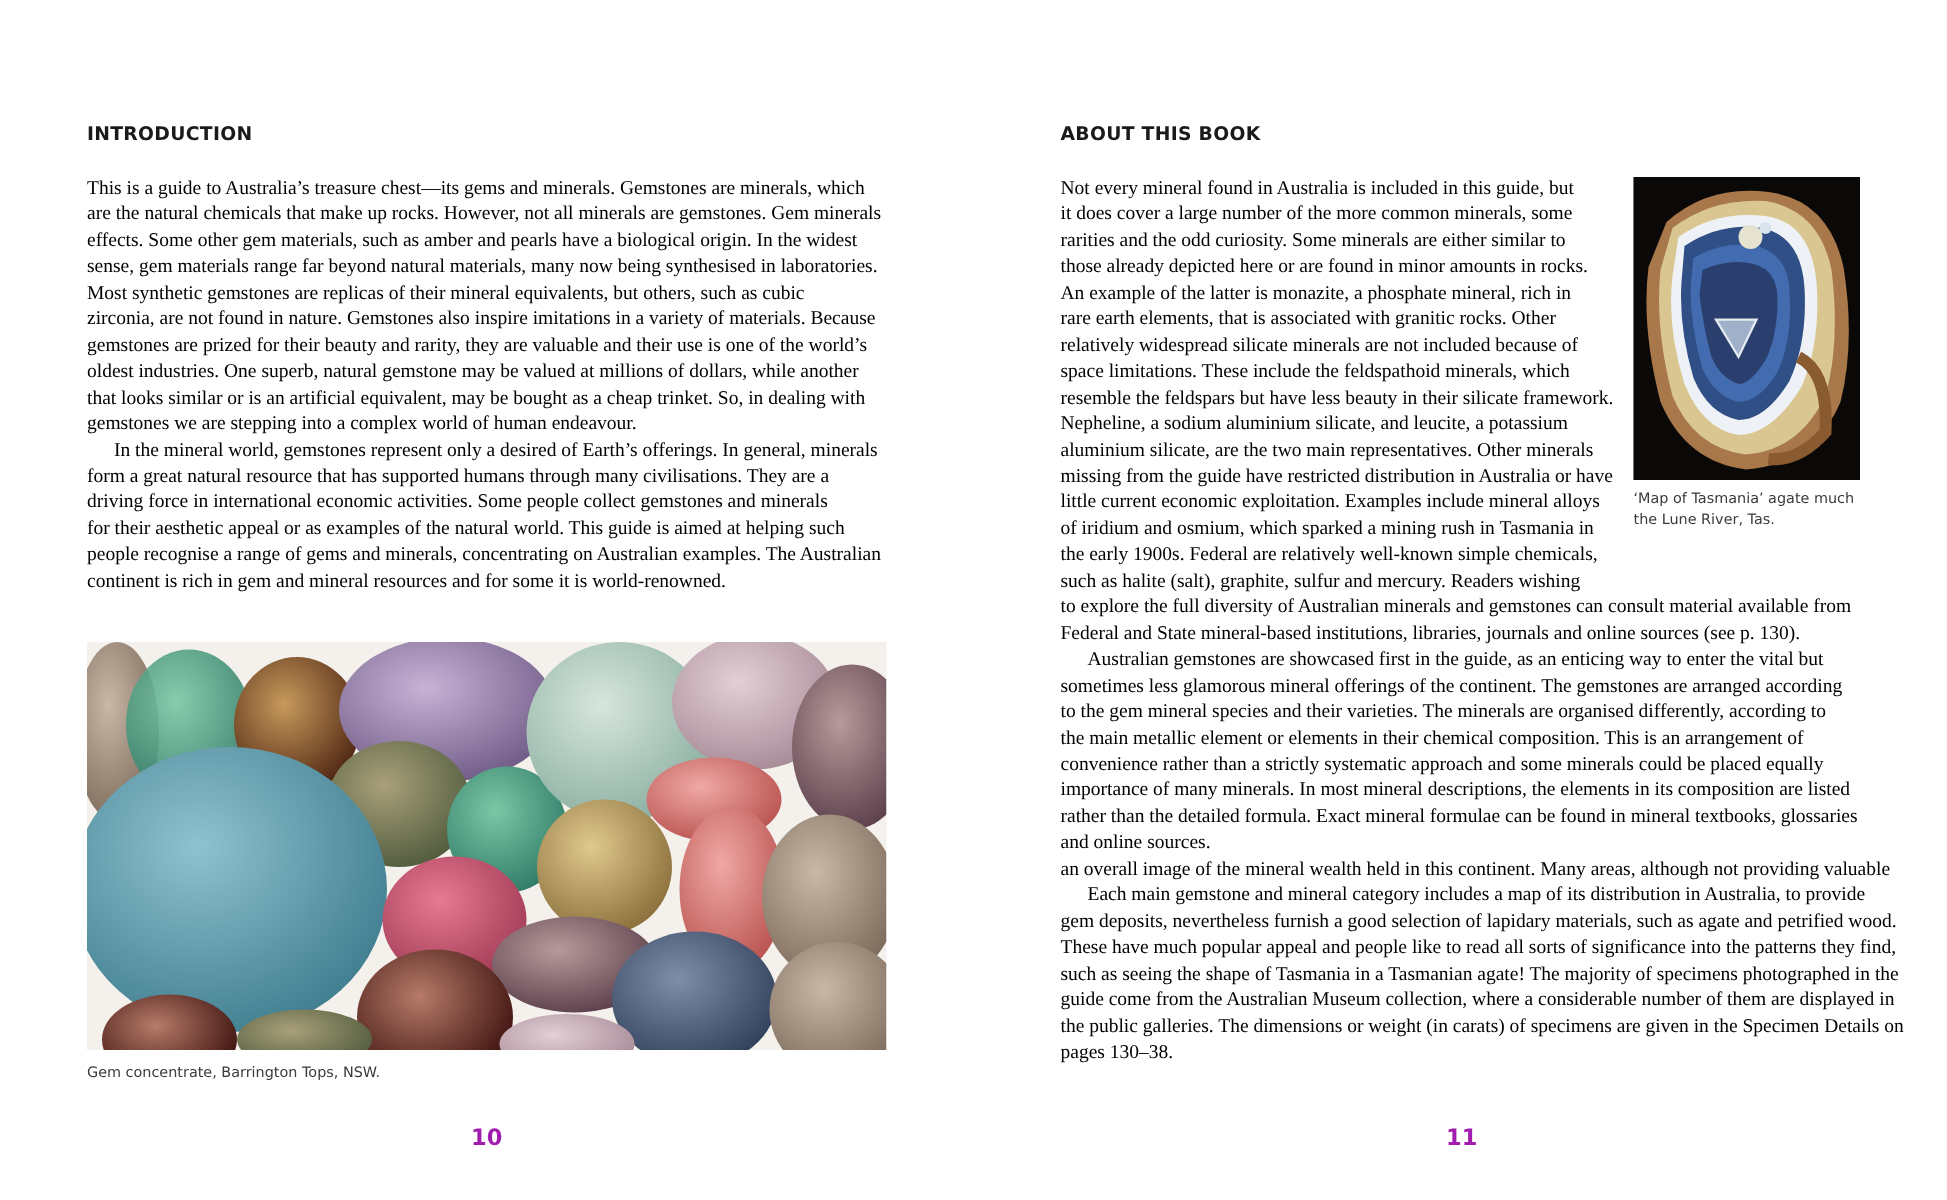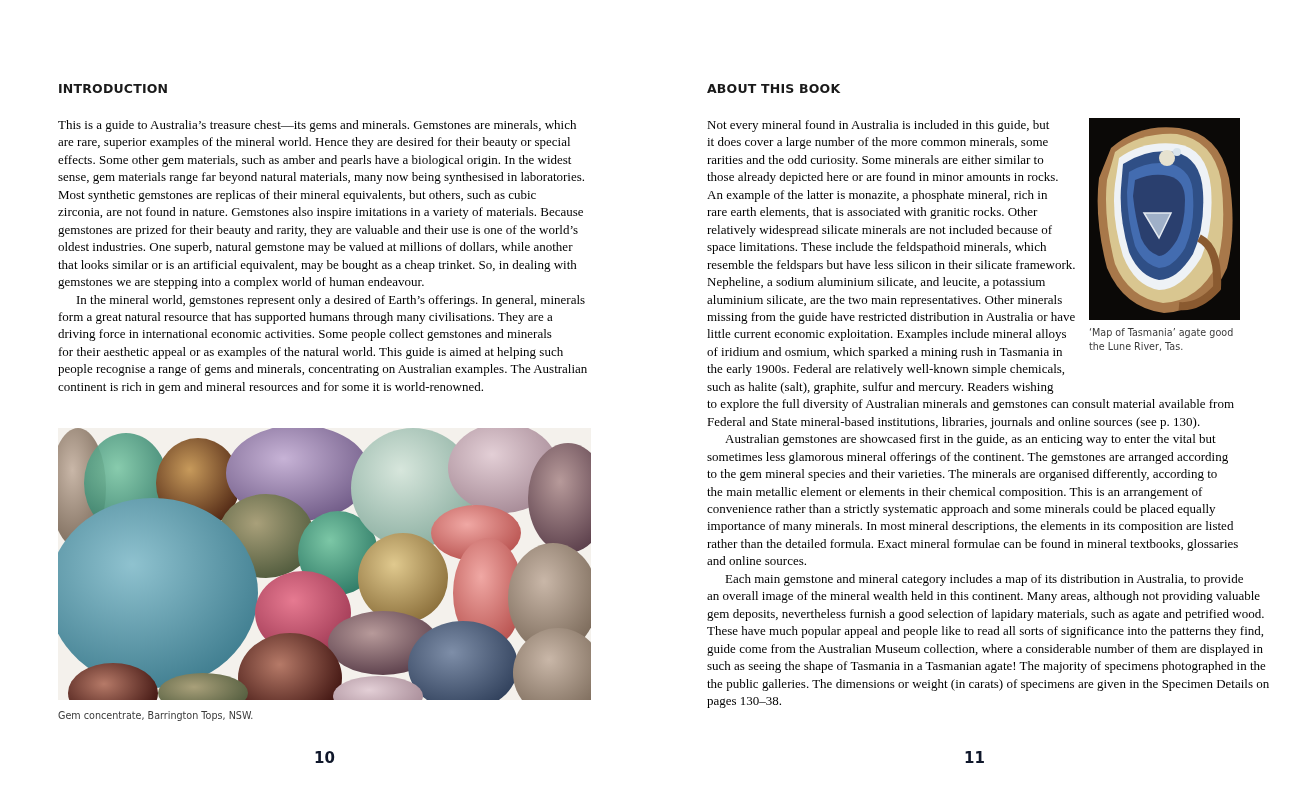--- a/index.html
+++ b/index.html
@@ -5,34 +5,34 @@
   html, body { margin:0; padding:0; background:#ffffff; }
   body { width:1298px; height:800px; position:relative; overflow:hidden; font-family:"Liberation Serif", serif; color:#3a3a3a; }
   .page { position:absolute; top:0; height:800px; }
   .page-left { left:0; width:649px; }
   .page-right { left:649px; width:649px; }
   .heading { position:absolute; font-family:"DejaVu Sans", sans-serif; font-weight:bold; font-size:12.5px; letter-spacing:0.2px; color:#1a1a1a; }
   .body-text { position:absolute; font-size:13px; line-height:17.45px; color:#000000; white-space:nowrap; }
   .line { display:block; }
   .indent { padding-left:18px; }
   .caption { position:absolute; font-family:"DejaVu Sans", sans-serif; font-size:9.6px; line-height:14px; color:#3a3a3a; }
-  .page-num { position:absolute; font-family:"DejaVu Sans", sans-serif; font-weight:bold; font-size:15px; color:#0f172a; }
+  .page-num { position:absolute; font-family:"DejaVu Sans", sans-serif; font-weight:bold; font-size:15px; color:#a21caf; }
   .photo { position:absolute; overflow:hidden; }
   .gems { left:58px; top:428px; width:533px; height:272px; background:#f2f0ee; }
   .agate { left:440px; top:118px; width:151px; height:202px; background:#0c0a08; }
 </style>
 </head>
 <body>
 
 <div class="page page-left">
   <div class="heading" style="left:58px; top:81px;">INTRODUCTION</div>
 
   <div class="body-text" style="left:58px; top:116px;">
     <span class="line">This is a guide to Australia’s treasure chest—its gems and minerals. Gemstones are minerals, which</span>
-    <span class="line">are rare, superior examples of the mineral world. Hence they are desired for their beauty or special</span>
+    <span class="line">are the natural chemicals that make up rocks. However, not all minerals are gemstones. Gem minerals</span>
     <span class="line">effects. Some other gem materials, such as amber and pearls have a biological origin. In the widest</span>
     <span class="line">sense, gem materials range far beyond natural materials, many now being synthesised in laboratories.</span>
     <span class="line">Most synthetic gemstones are replicas of their mineral equivalents, but others, such as cubic</span>
     <span class="line">zirconia, are not found in nature. Gemstones also inspire imitations in a variety of materials. Because</span>
     <span class="line">gemstones are prized for their beauty and rarity, they are valuable and their use is one of the world’s</span>
     <span class="line">oldest industries. One superb, natural gemstone may be valued at millions of dollars, while another</span>
     <span class="line">that looks similar or is an artificial equivalent, may be bought as a cheap trinket. So, in dealing with</span>
     <span class="line">gemstones we are stepping into a complex world of human endeavour.</span>
     <span class="line indent">In the mineral world, gemstones represent only a desired of Earth’s offerings. In general, minerals</span>
     <span class="line">form a great natural resource that has supported humans through many civilisations. They are a</span>
@@ -138,44 +138,44 @@
 
   <div class="body-text" style="left:58px; top:116px;">
     <span class="line">Not every mineral found in Australia is included in this guide, but</span>
     <span class="line">it does cover a large number of the more common minerals, some</span>
     <span class="line">rarities and the odd curiosity. Some minerals are either similar to</span>
     <span class="line">those already depicted here or are found in minor amounts in rocks.</span>
     <span class="line">An example of the latter is monazite, a phosphate mineral, rich in</span>
     <span class="line">rare earth elements, that is associated with granitic rocks. Other</span>
     <span class="line">relatively widespread silicate minerals are not included because of</span>
     <span class="line">space limitations. These include the feldspathoid minerals, which</span>
-    <span class="line">resemble the feldspars but have less silicon in their silicate framework.</span>
+    <span class="line">resemble the feldspars but have less beauty in their silicate framework.</span>
     <span class="line">Nepheline, a sodium aluminium silicate, and leucite, a potassium</span>
     <span class="line">aluminium silicate, are the two main representatives. Other minerals</span>
     <span class="line">missing from the guide have restricted distribution in Australia or have</span>
     <span class="line">little current economic exploitation. Examples include mineral alloys</span>
     <span class="line">of iridium and osmium, which sparked a mining rush in Tasmania in</span>
     <span class="line">the early 1900s. Federal are relatively well-known simple chemicals,</span>
     <span class="line">such as halite (salt), graphite, sulfur and mercury. Readers wishing</span>
     <span class="line">to explore the full diversity of Australian minerals and gemstones can consult material available from</span>
     <span class="line">Federal and State mineral-based institutions, libraries, journals and online sources (see p. 130).</span>
     <span class="line indent">Australian gemstones are showcased first in the guide, as an enticing way to enter the vital but</span>
     <span class="line">sometimes less glamorous mineral offerings of the continent. The gemstones are arranged according</span>
     <span class="line">to the gem mineral species and their varieties. The minerals are organised differently, according to</span>
     <span class="line">the main metallic element or elements in their chemical composition. This is an arrangement of</span>
     <span class="line">convenience rather than a strictly systematic approach and some minerals could be placed equally</span>
     <span class="line">importance of many minerals. In most mineral descriptions, the elements in its composition are listed</span>
     <span class="line">rather than the detailed formula. Exact mineral formulae can be found in mineral textbooks, glossaries</span>
     <span class="line">and online sources.</span>
+    <span class="line">an overall image of the mineral wealth held in this continent. Many areas, although not providing valuable</span>
     <span class="line indent">Each main gemstone and mineral category includes a map of its distribution in Australia, to provide</span>
-    <span class="line">an overall image of the mineral wealth held in this continent. Many areas, although not providing valuable</span>
     <span class="line">gem deposits, nevertheless furnish a good selection of lapidary materials, such as agate and petrified wood.</span>
     <span class="line">These have much popular appeal and people like to read all sorts of significance into the patterns they find,</span>
+    <span class="line">such as seeing the shape of Tasmania in a Tasmanian agate! The majority of specimens photographed in the</span>
     <span class="line">guide come from the Australian Museum collection, where a considerable number of them are displayed in</span>
-    <span class="line">such as seeing the shape of Tasmania in a Tasmanian agate! The majority of specimens photographed in the</span>
     <span class="line">the public galleries. The dimensions or weight (in carats) of specimens are given in the Specimen Details on</span>
     <span class="line">pages 130–38.</span>
   </div>
 
   <div class="photo agate">
     <svg width="151" height="202" viewBox="0 0 151 202">
       <rect width="151" height="202" fill="#0b0907"></rect>
       <path d="M22,30 Q50,5 90,10 Q130,15 140,60 Q148,110 138,150 Q120,192 75,195 Q35,190 18,150 Q5,100 10,60 Z" fill="#a8784a"></path>
       <path d="M26,34 Q52,14 88,16 Q124,22 132,62 Q138,110 128,146 Q110,183 74,185 Q40,180 26,146 Q14,100 18,62 Z" fill="#d9c690"></path>
       <path d="M30,40 Q55,22 88,26 Q118,30 122,70 Q125,110 112,140 Q92,172 70,172 Q46,168 34,138 Q22,100 26,66 Z" fill="#eef2f6"></path>
@@ -183,18 +183,18 @@
       <path d="M40,54 Q60,42 82,46 Q104,52 104,78 Q106,108 96,130 Q84,150 70,150 Q54,146 46,128 Q38,100 38,74 Z" fill="#436cb0"></path>
       <path d="M46,62 Q64,54 80,58 Q96,62 96,82 Q96,106 88,122 Q78,138 70,138 Q58,134 52,120 Q46,98 44,78 Z" fill="#2a3f6e"></path>
       <path d="M55,95 L82,95 L70,120 Z" fill="#9fb0c8" stroke="#e4eaf1" stroke-width="1.5"></path>
       <circle cx="78" cy="40" r="8" fill="#e6e2d0"></circle>
       <circle cx="88" cy="34" r="4" fill="#d8e4ec"></circle>
       <path d="M110,120 Q130,130 128,170 Q110,190 90,188" fill="none" stroke="#8a5a30" stroke-width="8"></path>
     </svg>
   </div>
 
   <div class="caption" style="left:440px; top:326px;">
-    <span class="line">‘Map of Tasmania’ agate good</span>
+    <span class="line">‘Map of Tasmania’ agate much</span>
     <span class="line">the Lune River, Tas.</span>
   </div>
 
   <div class="page-num" style="left:315px; top:749px;">11</div>
 </div>
 
 </body></html>

